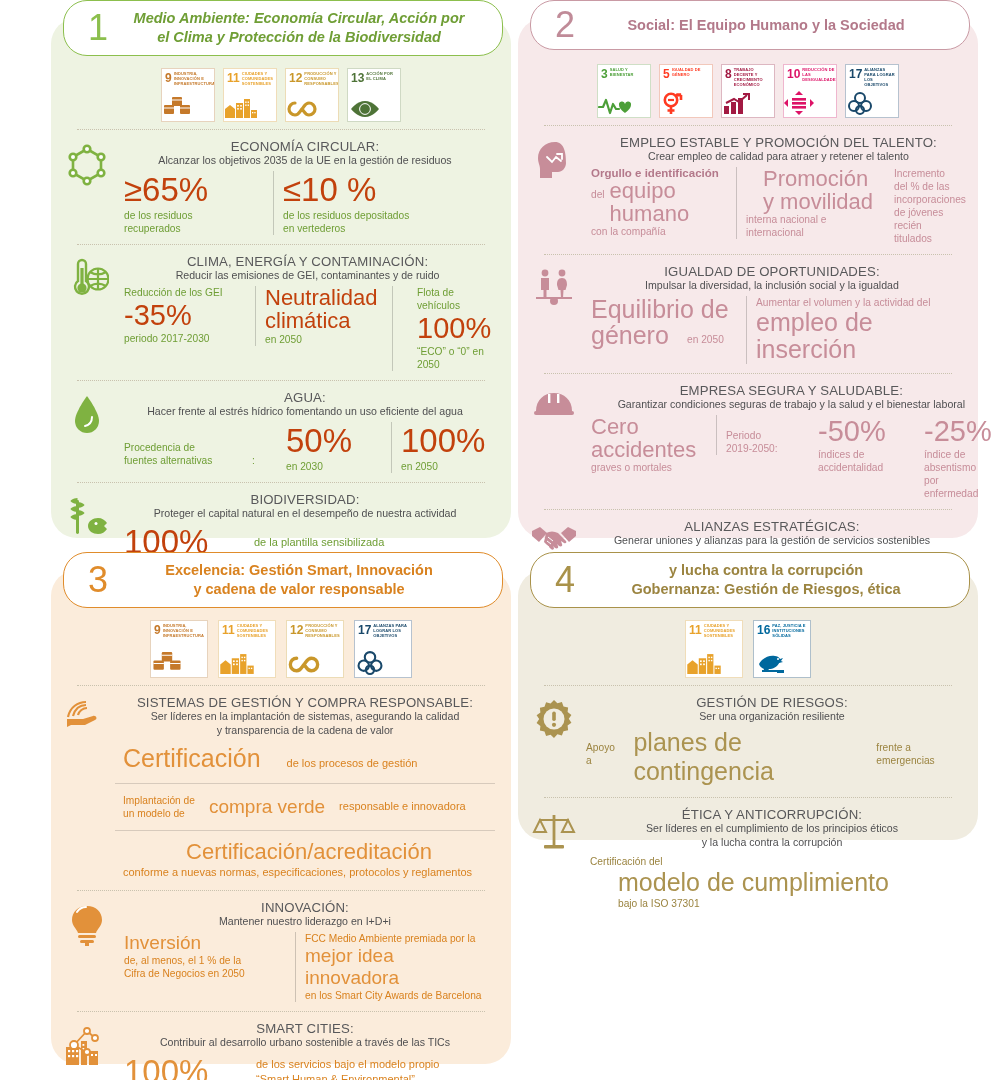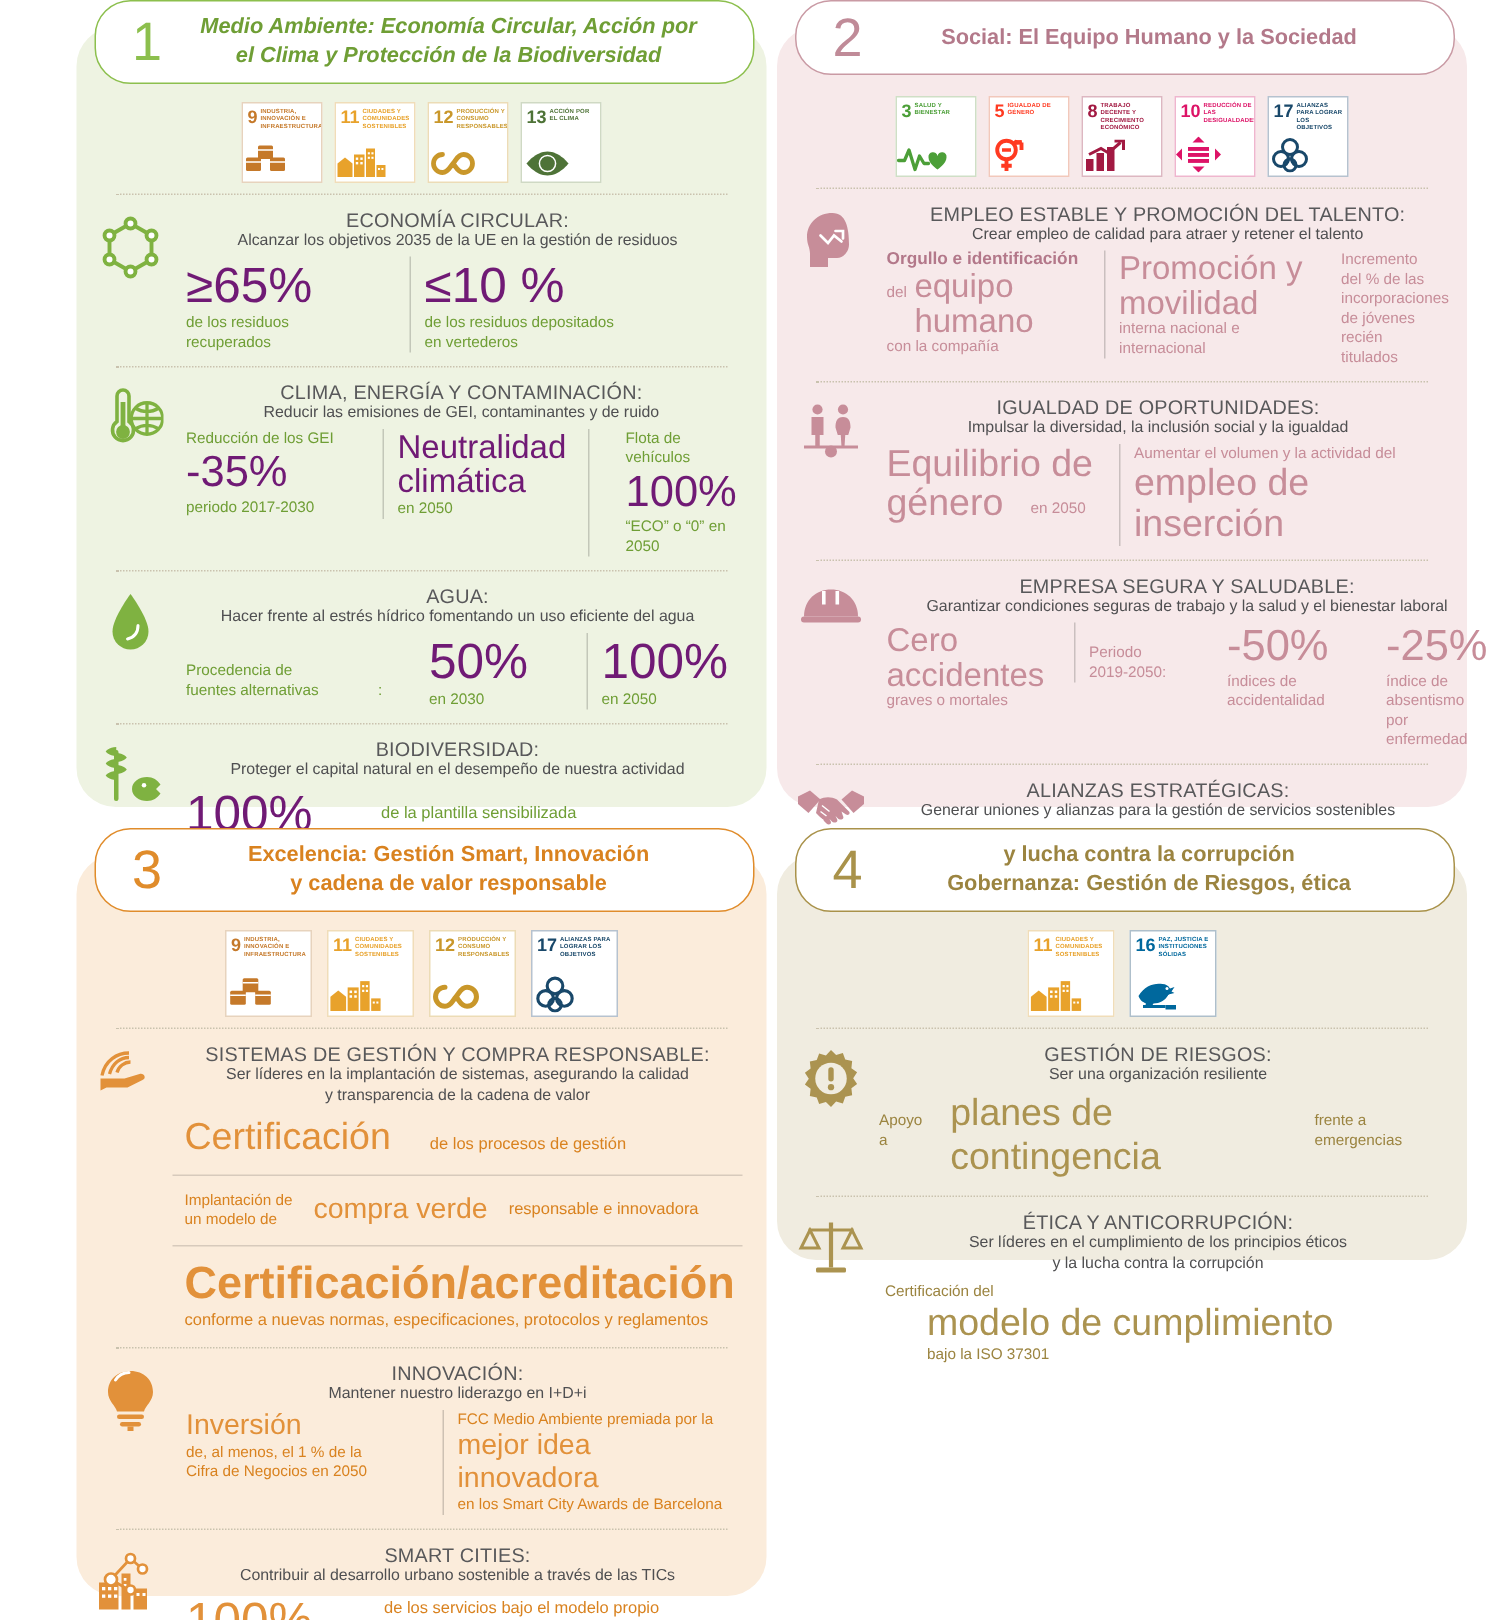--- a/index.html
+++ b/index.html
@@ -55,21 +55,21 @@
   .vline{border-left:1px solid rgba(0,0,0,.18);}
   .sm{font-size:10.2px;line-height:1.28;}
   .md{font-size:11px;line-height:1.3;}
 
   
   .p1{background:#eef3e2;}
   .p1 .hdr{border:1.6px solid #8cbf4d;}
   .p1 .hdr .num{color:#8cbf4d;}
   .p1 .hdr .ttl{color:#6f9e35;}
   .p1 .cap{color:#58585a;}
-  .grn{color:#701a75;}
+  .grn{color:#c2410c;}
   .grnd{color:#6f9e35;}
 
   .p2{background:#f7e9ea;}
   .p2 .hdr{border:1.6px solid #c99aa4;}
   .p2 .hdr .num{color:#c08b98;}
   .p2 .hdr .ttl{color:#b3798a;}
   .pnk{color:#c78d99;}
   .pnkd{color:#b3788a;}
 
   .p3{background:#fbecdb;}
@@ -84,21 +84,21 @@
   .p4 .hdr .num{color:#a9924a;}
   .p4 .hdr .ttl{color:#9b8440;}
   .gld{color:#ab9350;}
   .gldd{color:#9b8440;}
 
   .num-xl{font-size:33px;font-weight:400;}
   .num-lg{font-size:29px;font-weight:400;}
   .word-xl{font-size:25px;font-weight:300;}
   .word-lg{font-size:22px;font-weight:300;}
   .word-md{font-size:19px;font-weight:300;}
-  .bold-lg{font-size:30px;font-weight:700;}
+  .bold-lg{font-size:22px;font-weight:400;text-align:center;}
   .bold-sm{font-size:11.5px;font-weight:700;}
   .inline{display:inline;}
   svg{display:block;}
 </style>
 </head>
 <body>
 
 <div class="board">
 
 <div class="panel p1" style="left:51px;top:18px;width:460px;height:520px;">
@@ -426,21 +426,21 @@
         <div class="cols">
           <div class="col" style="width:136px;">
             <div class="bold-sm pnkd">Orgullo e identificación</div>
             <div style="display:flex;align-items:baseline;gap:5px;">
               <span class="sm pnk">del</span>
               <span class="word-lg pnk" style="line-height:1.05;">equipo humano</span>
             </div>
             <div class="sm pnk">con la compañía</div>
           </div>
           <div class="col vline" style="width:130px;">
-            <div class="word-lg pnk" style="line-height:1.05;">Promoción y movilidad</div>
+            <div class="word-lg pnk" style="line-height:1.05;margin-left:17px;">Promoción y movilidad</div>
             <div class="sm pnk">interna  nacional e</div>
             <div class="sm pnk">internacional</div>
           </div>
           <div class="col" style="flex:1;">
             <div class="sm pnk">Incremento</div>
             <div class="sm pnk">del % de las</div>
             <div class="sm pnk">incorporaciones</div>
             <div class="sm pnk">de jóvenes    recién</div>
             <div class="sm pnk">titulados</div>
           </div>

